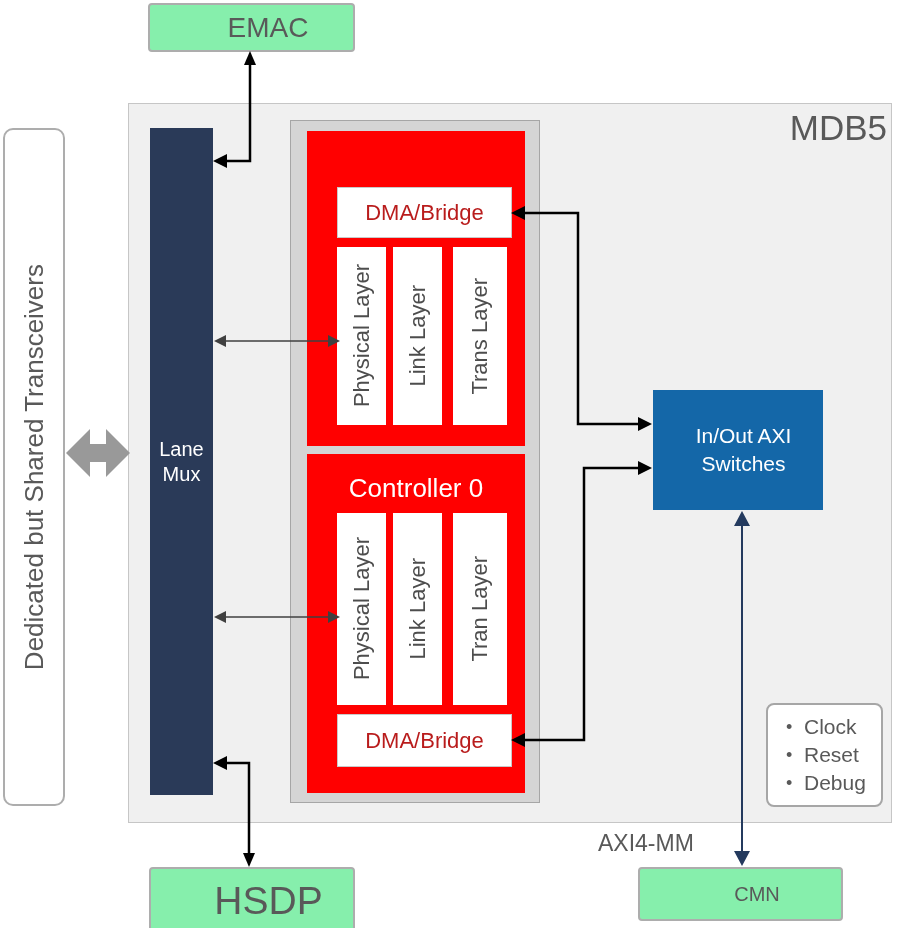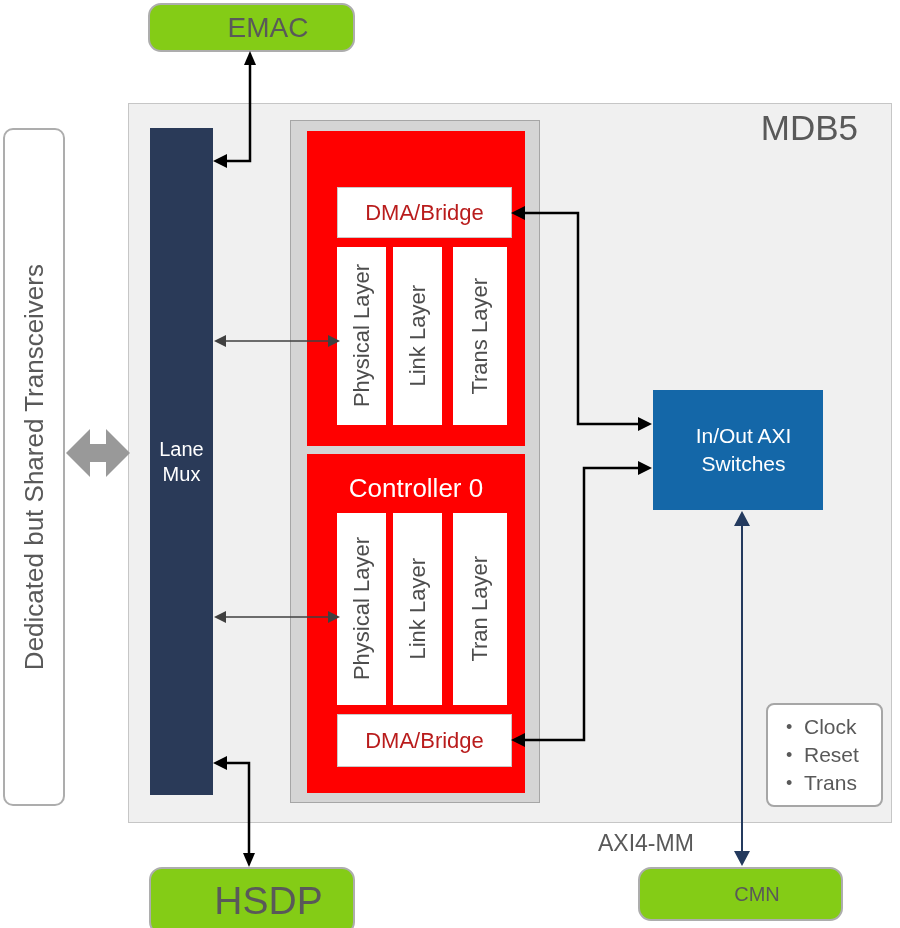--- a/index.html
+++ b/index.html
@@ -7,33 +7,33 @@
     --c-gray_arrow:#999999; --c-dark_line:#404040; --c-black:#000000;
     --c-text_gray:#595959; --c-border_gray:#ADADAD; --c-panel_bg:#F0F0F0;
     --c-panel_border:#C6C6C6; --c-inner_bg:#D5D5D5; --c-inner_border:#A6A6A6;
   }
   html,body{margin:0;padding:0;background:#ffffff;}
   body{font-family:"Liberation Sans",sans-serif;}
   .stage{position:relative;width:900px;height:928px;background:#ffffff;overflow:hidden;}
   .abs{position:absolute;box-sizing:border-box;}
   .flexc{display:flex;align-items:center;justify-content:center;text-align:center;}
 
-  .io-box{background:#84cc16;border:2px solid var(--c-border_gray);border-radius:13px;
+  .io-box{background:#86efac;border:2px solid var(--c-border_gray);border-radius:4px;
           color:var(--c-text_gray);padding-left:33px;}
   .emac{left:148px;top:3px;width:207px;height:49px;font-size:28px;}
   .hsdp{left:149px;top:867px;width:206px;height:68px;font-size:39px;}
   .cmn{left:638px;top:867px;width:205px;height:54px;font-size:20px;}
 
   .transceivers{left:3px;top:128px;width:62px;height:678px;background:#ffffff;
     border:2px solid var(--c-border_gray);border-radius:10px;color:var(--c-text_gray);font-size:26px;}
   .vtext{writing-mode:vertical-rl;transform:rotate(180deg);white-space:nowrap;}
 
   .mdb5-panel{left:128px;top:103px;width:764px;height:720px;background:var(--c-panel_bg);
     border:1px solid var(--c-panel_border);}
-  .mdb5-title{right:33px;top:4px;font-size:35px;color:var(--c-text_gray);position:absolute;}
+  .mdb5-title{right:4px;top:4px;font-size:35px;color:var(--c-text_gray);position:absolute;}
 
   .lane-mux{left:150px;top:128px;width:63px;height:667px;background:var(--c-navy);
     color:#ffffff;font-size:20px;line-height:1.25;}
 
   .ctrl-wrap{left:290px;top:120px;width:250px;height:683px;background:var(--c-inner_bg);
     border:1px solid var(--c-inner_border);}
 
   .ctrl{position:absolute;background:var(--c-red);}
   .ctrl1{left:307px;top:131px;width:218px;height:315px;}
   .ctrl0{left:307px;top:454px;width:218px;height:339px;}
@@ -118,21 +118,21 @@
     <div class="crd-item">
       <span class="bullet">•</span>
       <span>Clock</span>
     </div>
     <div class="crd-item">
       <span class="bullet">•</span>
       <span>Reset</span>
     </div>
     <div class="crd-item">
       <span class="bullet">•</span>
-      <span>Trans</span>
+      <span>Debug</span>
     </div>
   </div>
 
   <div class="axi4mm">AXI4-MM</div>
 
   <div class="abs flexc io-box hsdp">HSDP</div>
   <div class="abs flexc io-box cmn">CMN</div>
 
   <svg class="arrows" width="900" height="928" viewBox="0 0 900 928">
 

